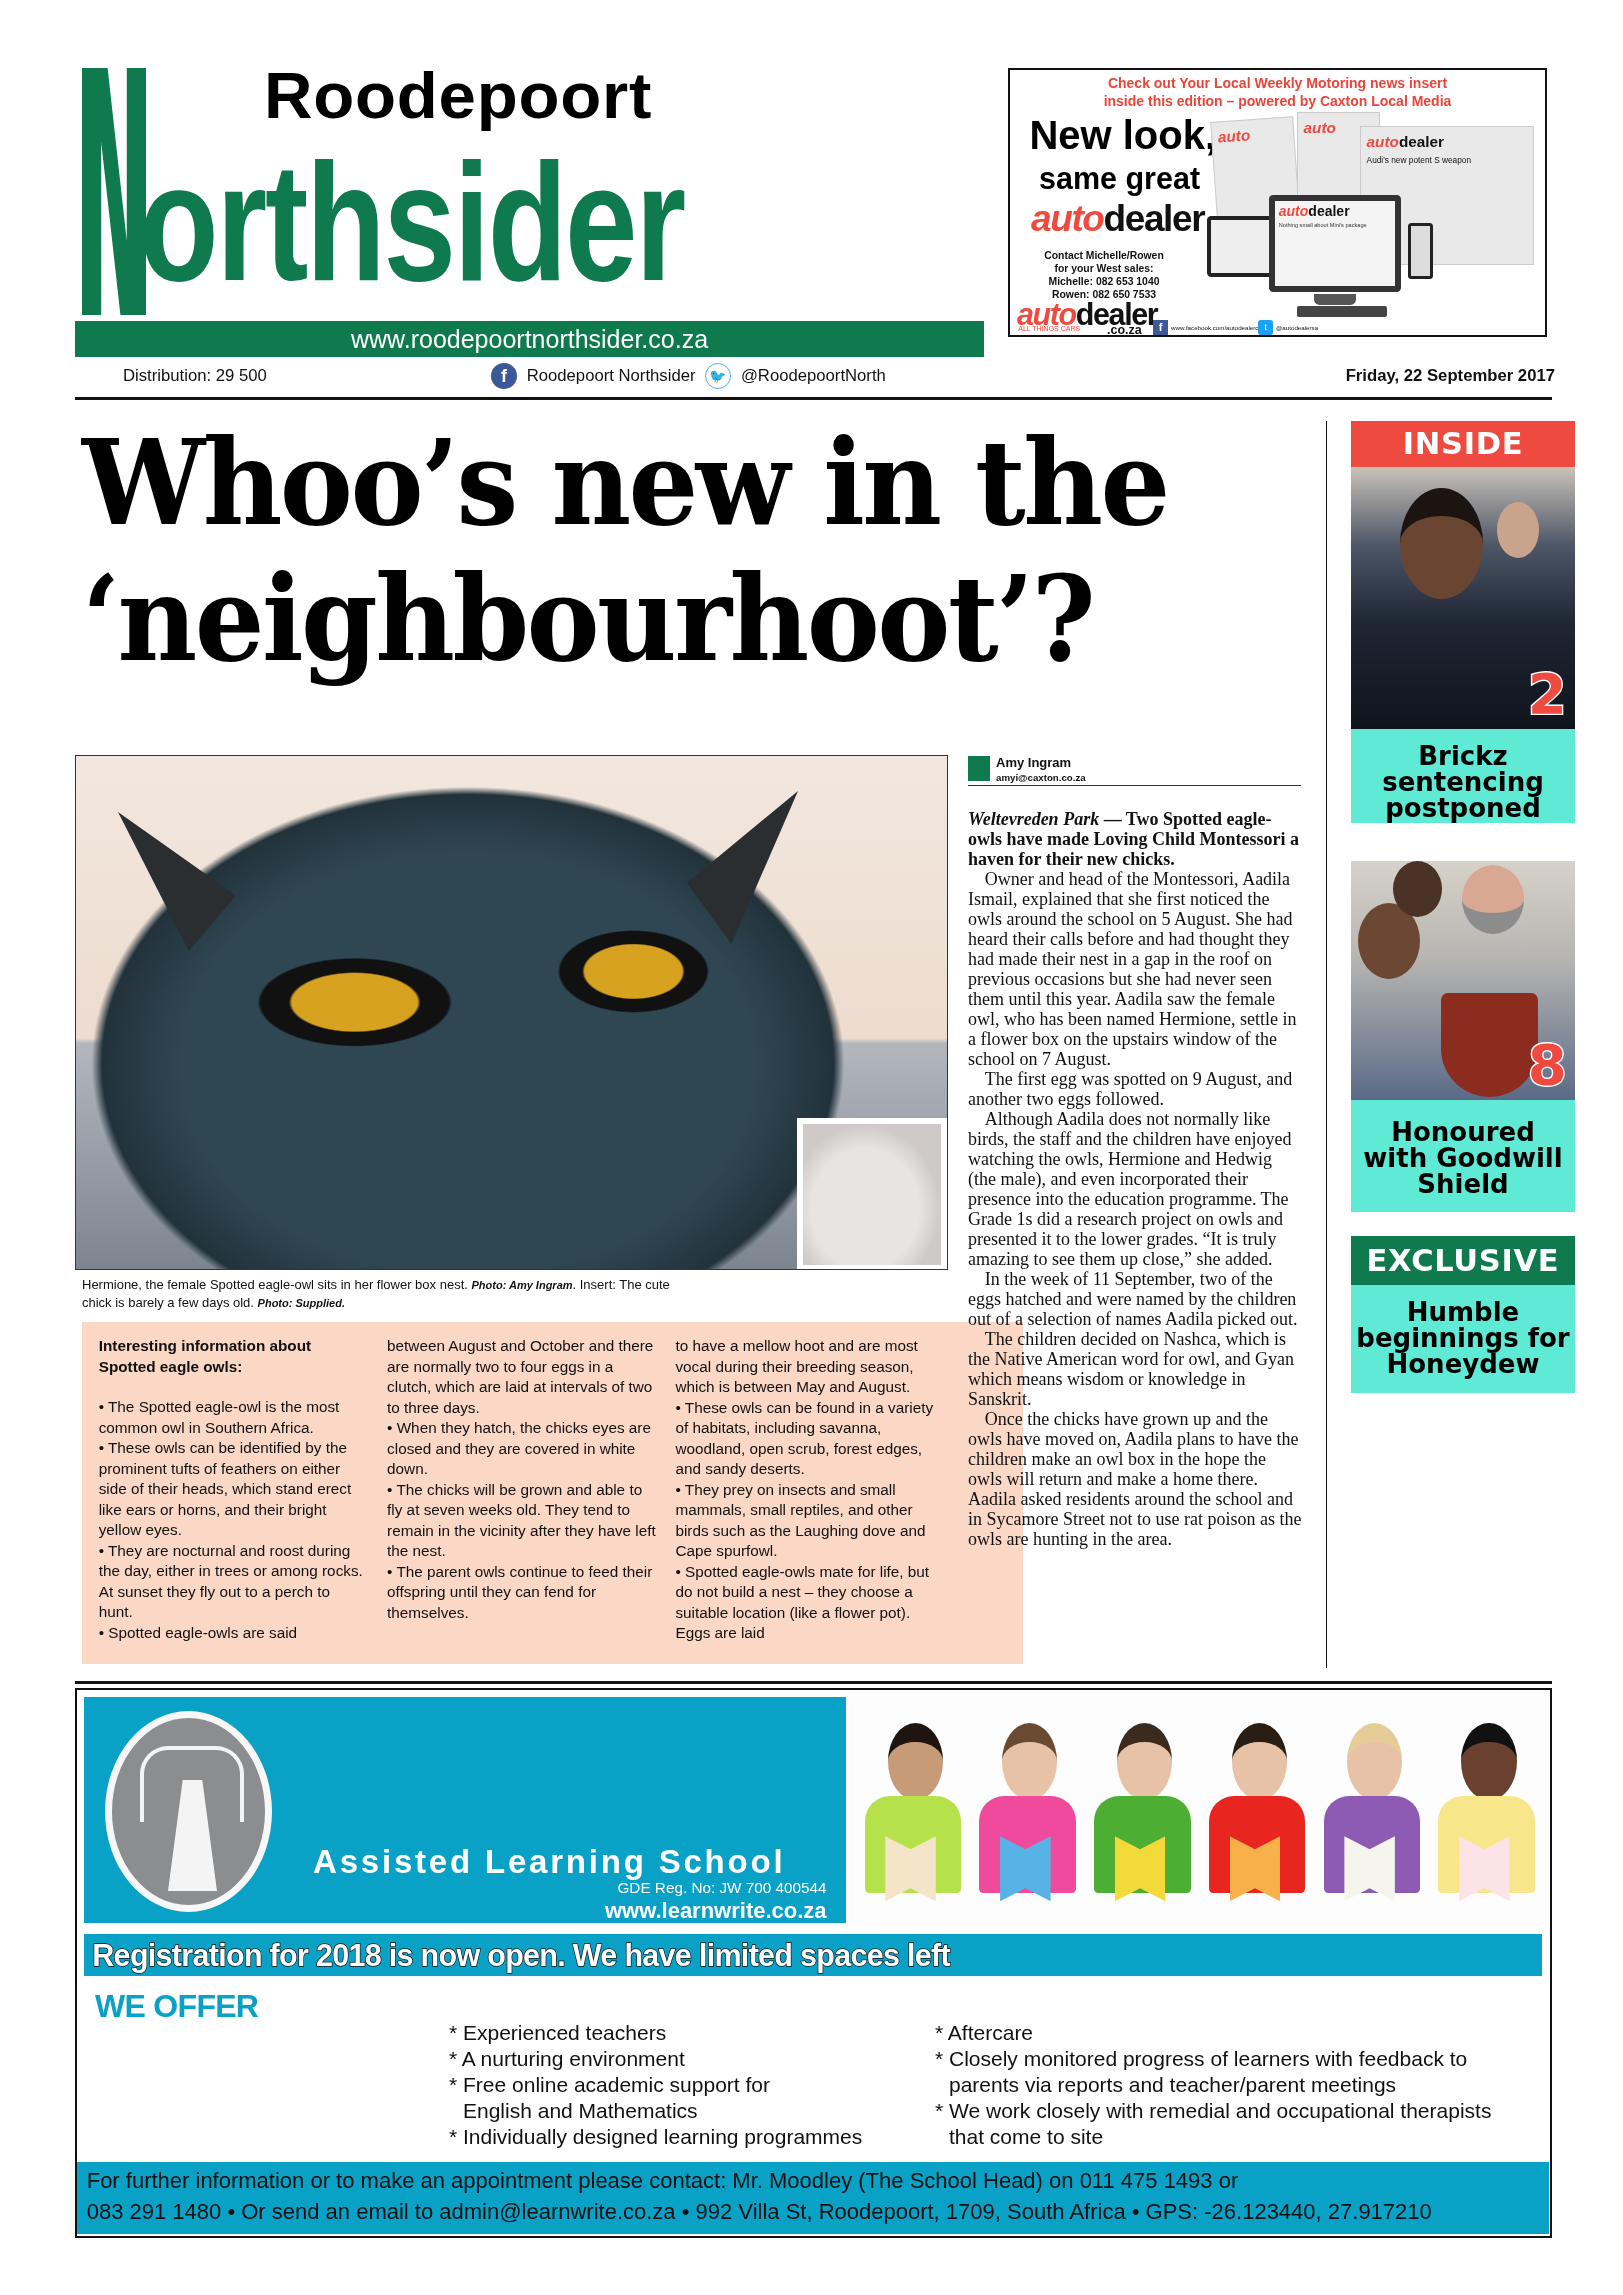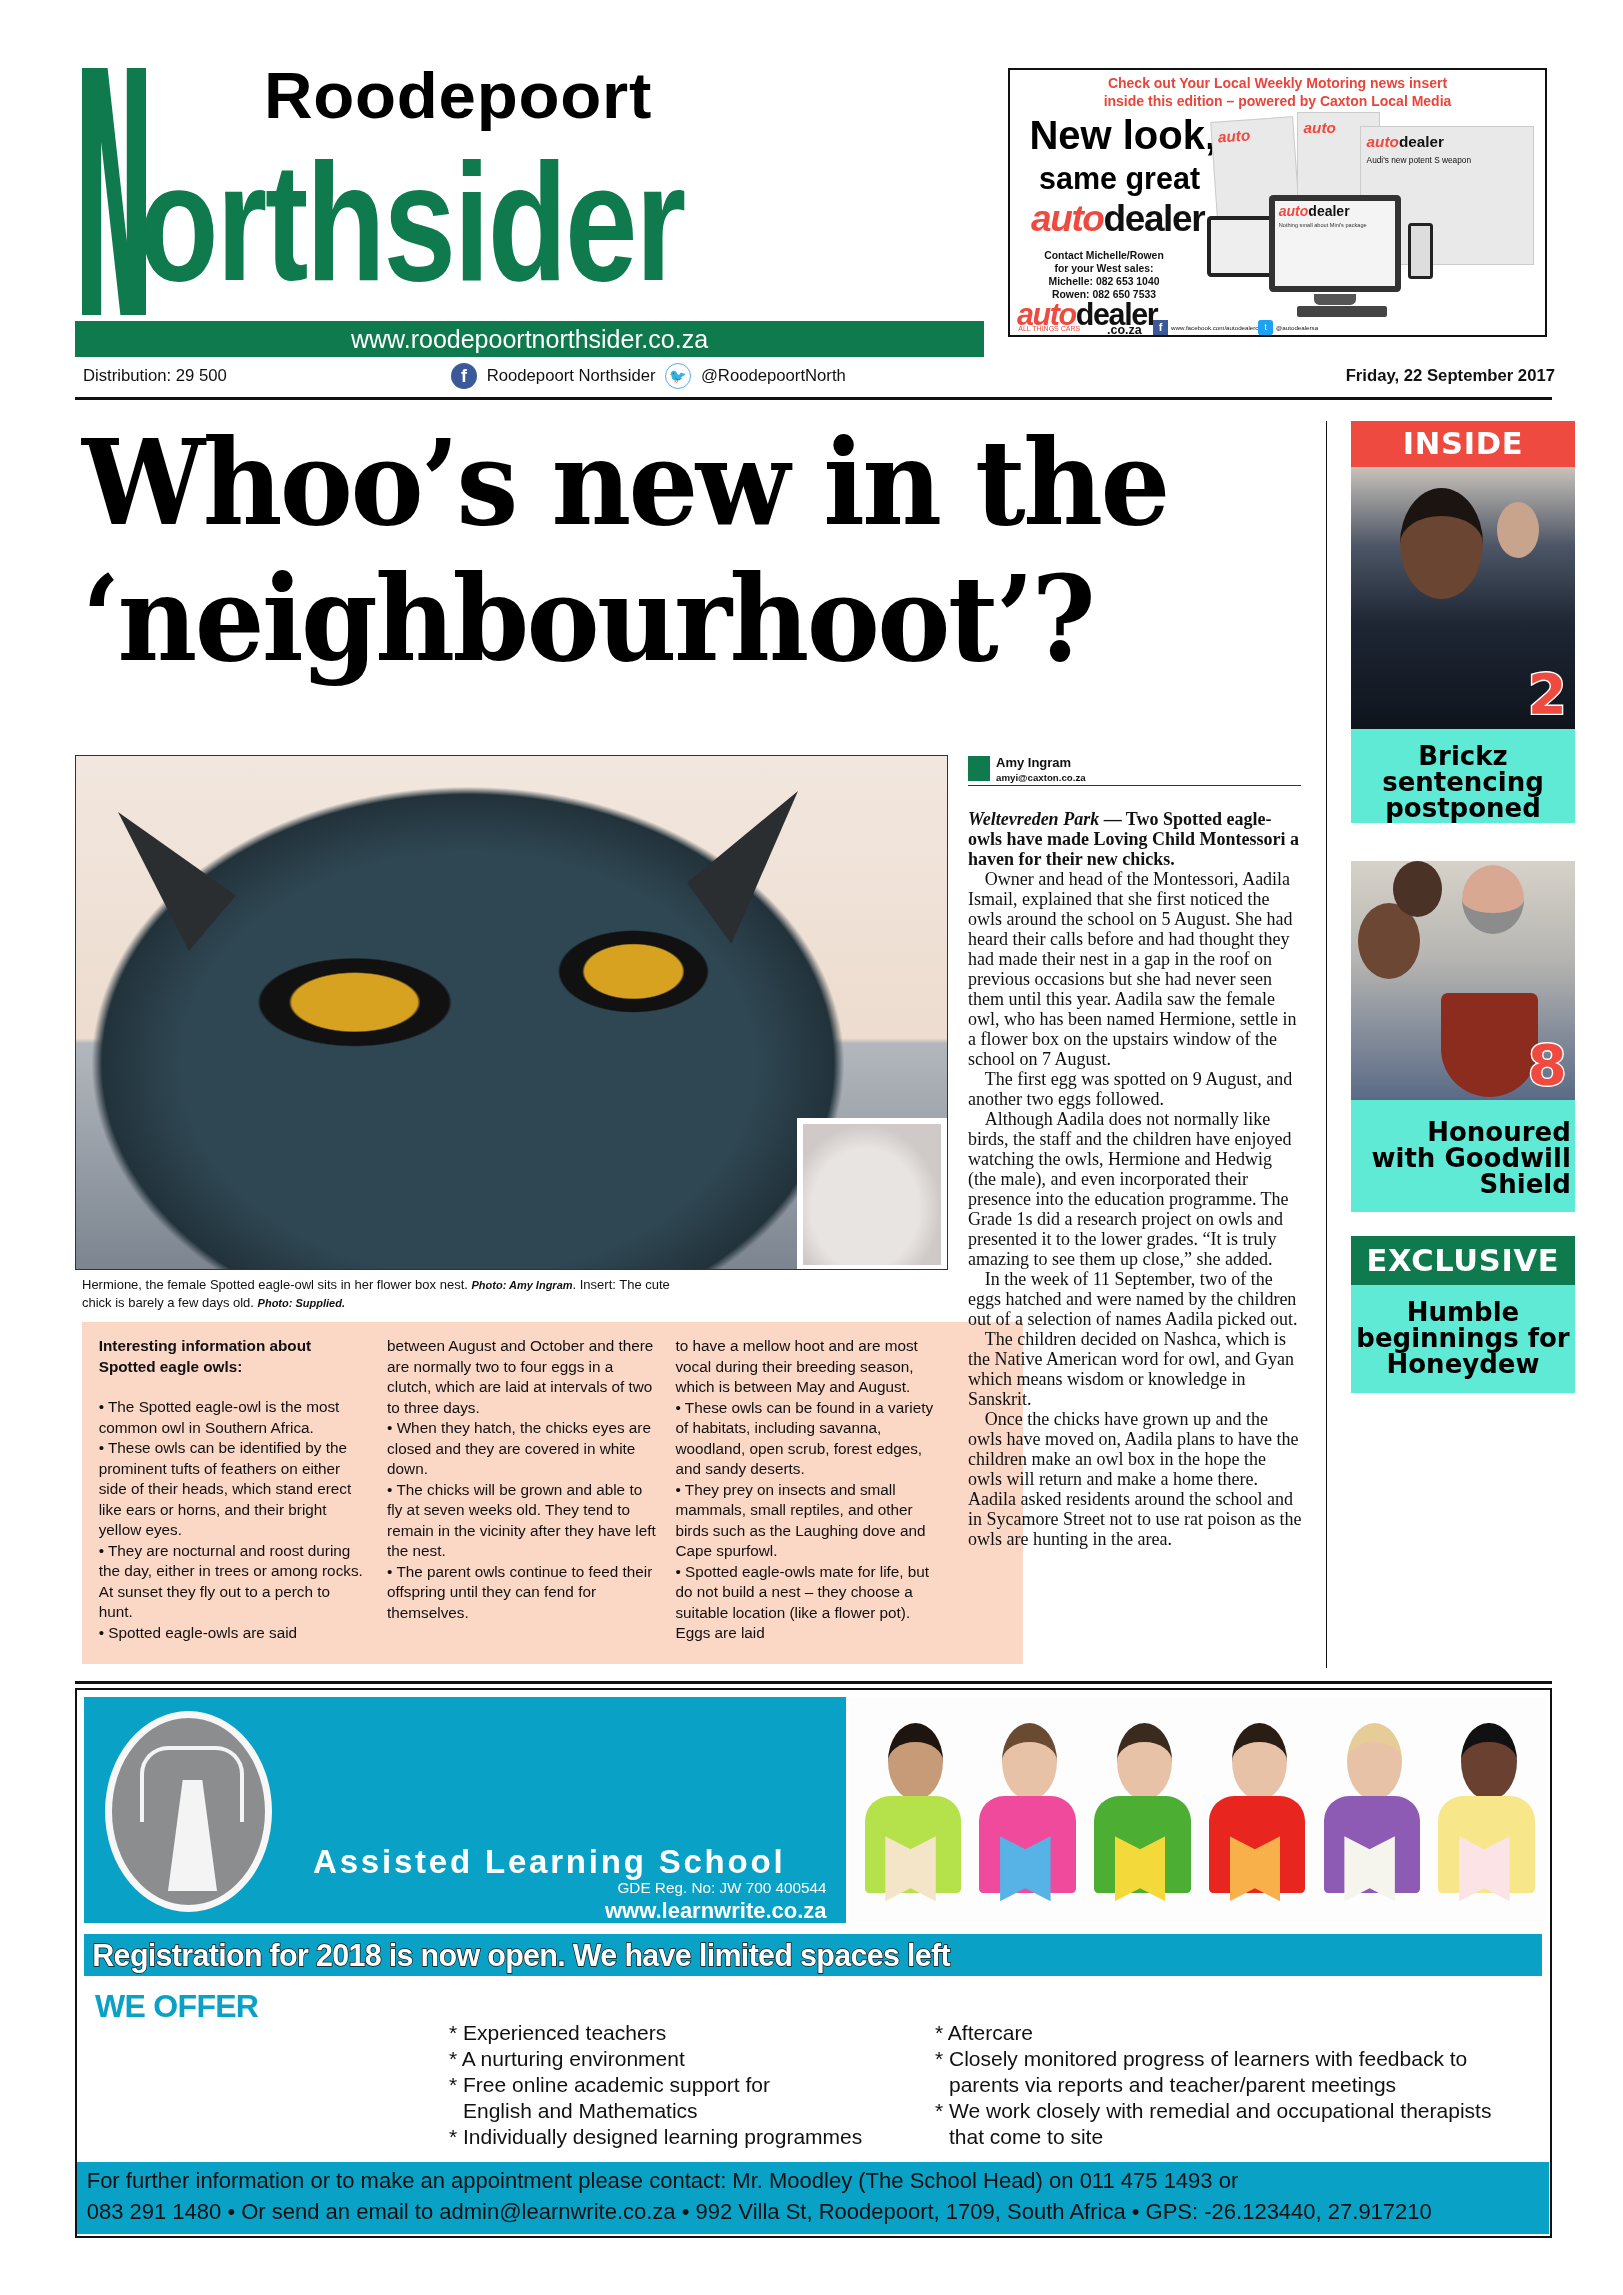--- a/index.html
+++ b/index.html
@@ -22,21 +22,21 @@
   .mast-bottom {
     left: 139px; top: 139px; font-size: 167px; font-weight: 700; color: #0e7a4e;
     font-family: "Liberation Sans Narrow", "Liberation Sans", sans-serif; line-height: 1;
     transform: scaleX(0.78); transform-origin: left; letter-spacing: -2.8px;
   }
   .mast-url-bar {
     left: 75px; top: 321px; width: 909px; height: 36px; background: #0e7a4e;
     color: #fff; font-size: 25px; text-align: center; line-height: 36px;
   }
 
-  .meta-row { top: 362px; height: 28px; font-size: 16.7px; line-height: 28px; color: #111; }
+  .meta-row { top: 362px; height: 28px; font-size: 16.7px; line-height: 28px; color: #111; margin-left: 40px; }
   .meta-dist { left: 83px; }
   .meta-social { left: 451px; display: flex; align-items: center; gap: 9.7px; }
   .fb-icon, .tw-icon { width: 26px; height: 26px; border-radius: 50%; display: inline-flex; align-items: center; justify-content: center; color: #fff; font-weight: 700; font-size: 18px; }
   .fb-icon { background: #3b5998; }
   .tw-icon { background: #fff; border: 1.4px solid #55acee; color: #55acee; font-size: 14px; }
   .meta-date { right: 69px; font-weight: 700; }
   .rule-top { left: 75px; top: 397px; width: 1477px; height: 2.8px; background: #111; }
 
   
   .ad-auto { left: 1008px; top: 68px; width: 539px; height: 269px; border: 2.8px solid #111; background: #fff; overflow: hidden; }
@@ -292,21 +292,21 @@
 </div>
 
 <div class="abs sb" style="top:861px;">
   <div class="sb-img" style="height:239px;background:linear-gradient(180deg,#d7d2c9 0%,#b7b6b2 40%,#5a6a86 100%);">
     <div style="position:absolute;left:7px;top:42px;width:62px;height:76px;border-radius:50%;background:#6b4734;"></div>
     <div style="position:absolute;left:42px;top:0;width:49px;height:56px;border-radius:50%;background:#4a3326;"></div>
     <div style="position:absolute;left:111px;top:4.2px;width:62px;height:69px;border-radius:50%;background:#d8a893;border-bottom:21px solid #8c8c8c;"></div>
     <div style="position:absolute;left:90px;top:132px;width:97px;height:104px;background:#8b2c1f;border-radius:7px 7px 49px 49px;"></div>
     <span class="sb-num" style="color:#ef4a3f;">8</span>
   </div>
-  <div class="sb-cap" style="height:112px;padding-top:19.4px;text-align:right;">Honoured with Goodwill Shield</div>
+  <div class="sb-cap" style="height:112px;padding-top:19.4px;">Honoured with Goodwill Shield</div>
 </div>
 
 <div class="abs sb" style="top:1236px;">
   <div class="sb-head" style="background:#0e7a4e;height:49px;line-height:49px;">EXCLUSIVE</div>
   <div class="sb-cap" style="height:108px;padding-top:14px;">Humble beginnings for Honeydew</div>
 </div>
 
 <div class="abs rule-bottom"></div>
 <div class="abs ad-lw">
   <div class="lw-banner">

